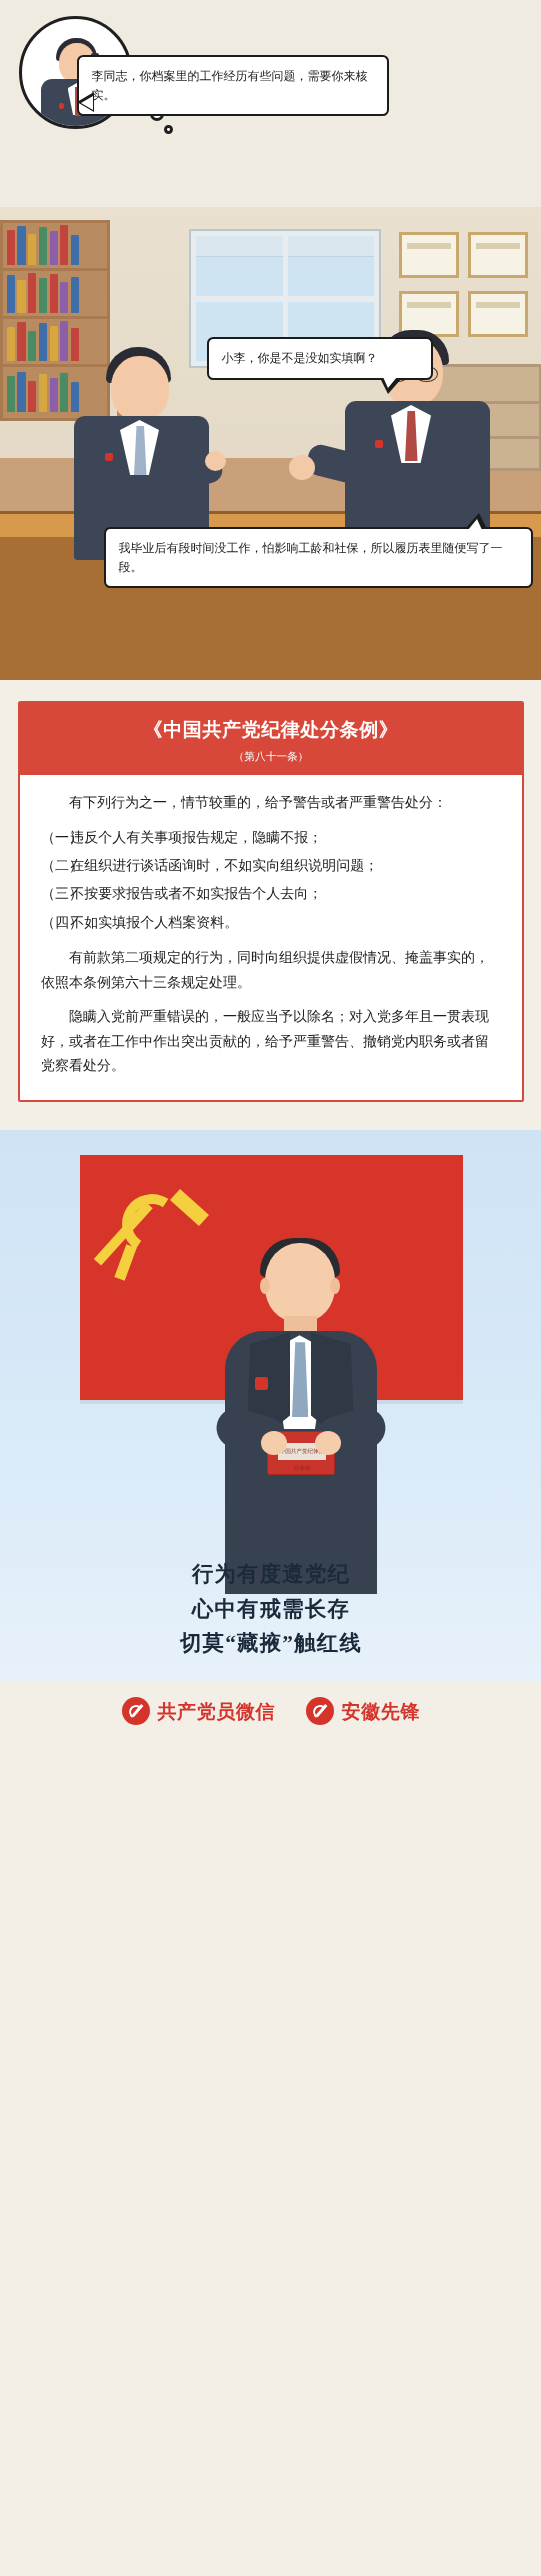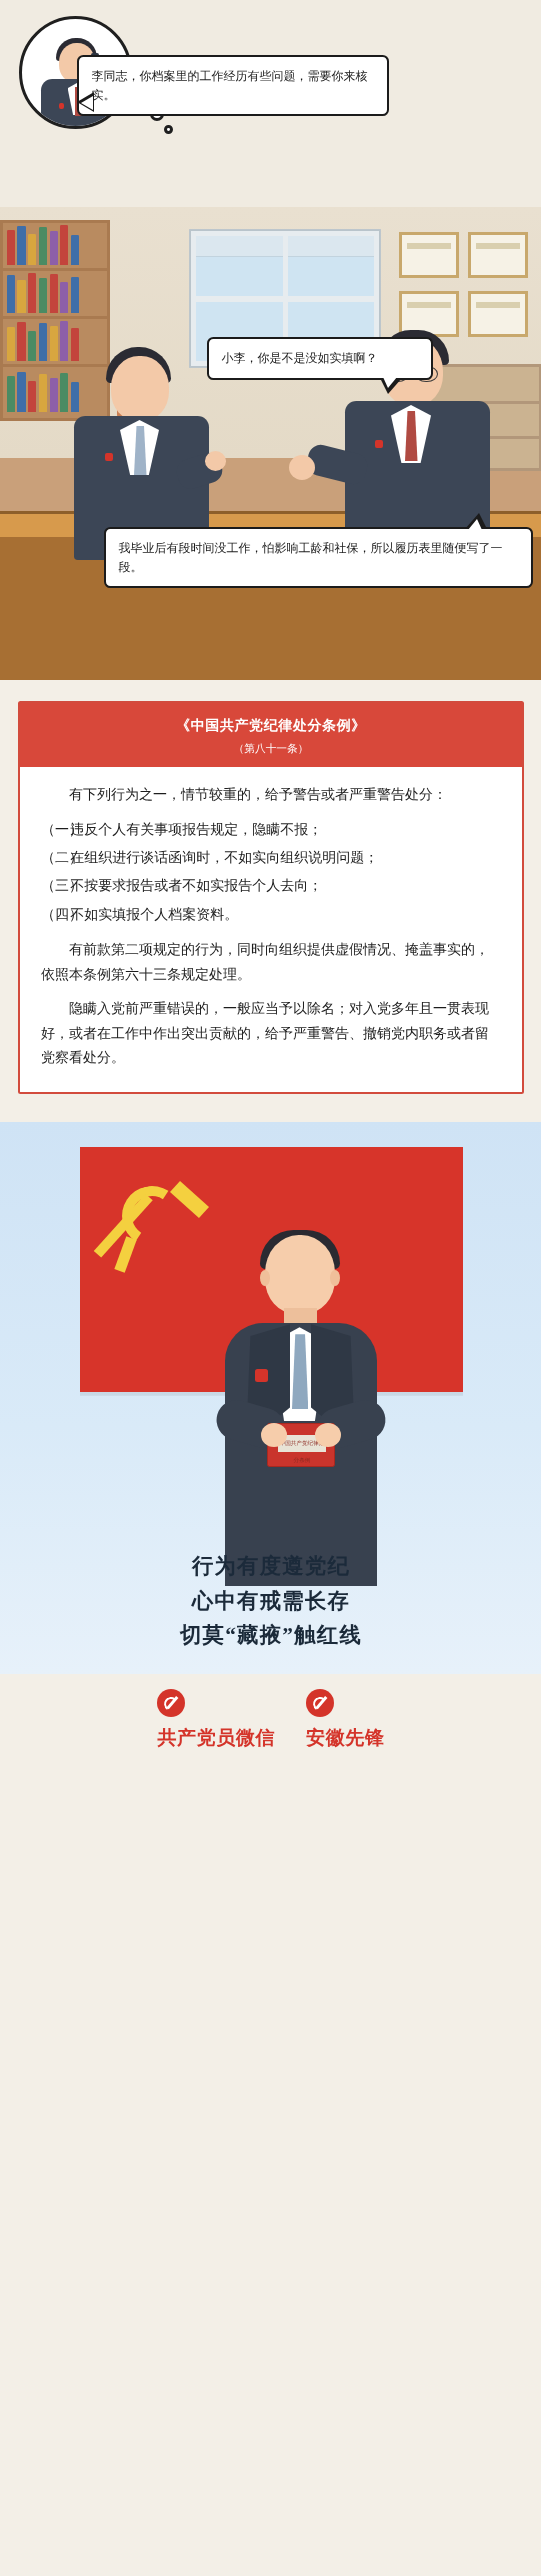--- a/index.html
+++ b/index.html
@@ -197,21 +197,21 @@
     border-radius: 2.5px;
     padding: 0 0 21.3px 0;
   }
   .reg-head {
     background:#d8483a;
     color:#ffffff;
     text-align:center;
     padding: 14px 6.3px 11.3px 6.3px;
   }
   .reg-title {
-    font-size: 14px; font-weight:bold; letter-spacing:0.6px;
+    font-size: 19px; font-weight:bold; letter-spacing:0.6px;
     font-family: "Liberation Serif", serif;
   }
   .reg-sub { font-size: 10.7px; margin-top:6.3px; }
   .reg-body {
     padding: 16.3px 21.3px 0 21.3px;
     color:#1d1d1d;
     font-size: 14px;
     line-height: 1.75;
     font-family: "Liberation Serif", serif;
   }
@@ -320,21 +320,21 @@
     line-height: 1.62;
     font-weight: bold;
   }
   .slogan div { letter-spacing: 1.3px; }
 
   
   .footer {
     width:542px; background:#f3efe7; padding: 15px 0 21.3px 0;
     display:flex; justify-content:center; align-items:center; gap:31px;
   }
-  .foot-item { display:flex; align-items:flex-start; gap:7.5px;flex-direction:column; }
+  .foot-item { display:flex; align-items:flex-end; gap:7.5px; }
   .foot-mark {
     width:28px; height:28px; border-radius:50%; background:#d4342a;
     position:relative; flex:0 0 auto;
   }
   .foot-mark:before{
     content:""; position:absolute; left:7px; top:7.5px; width:10px;height:10px;
     border:2.5px solid #ffffff; border-right-color:transparent; border-bottom-color:transparent;
     border-radius:50%; transform: rotate(-10deg);
   }
   .foot-mark:after{

